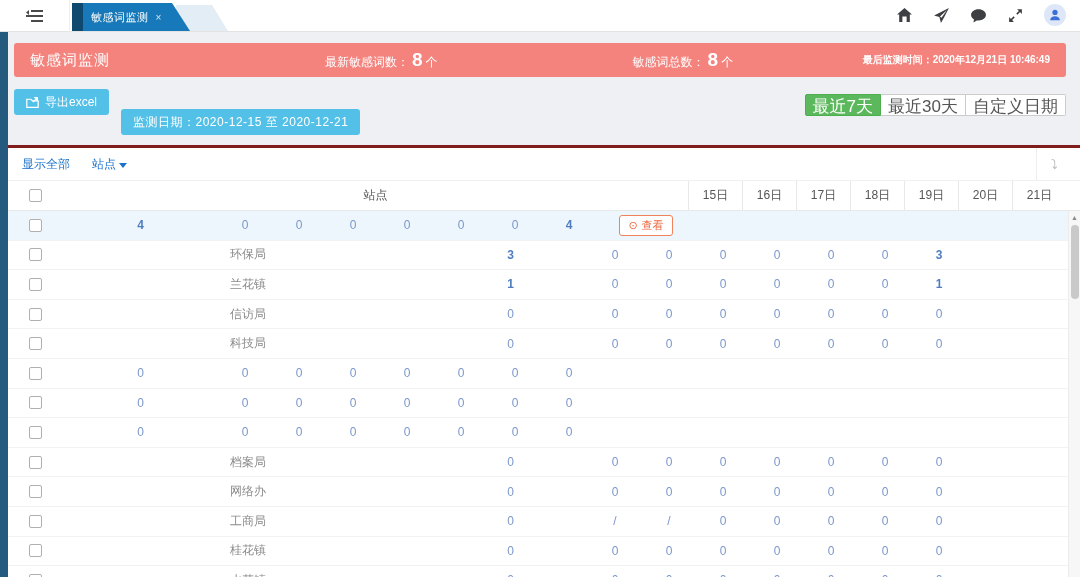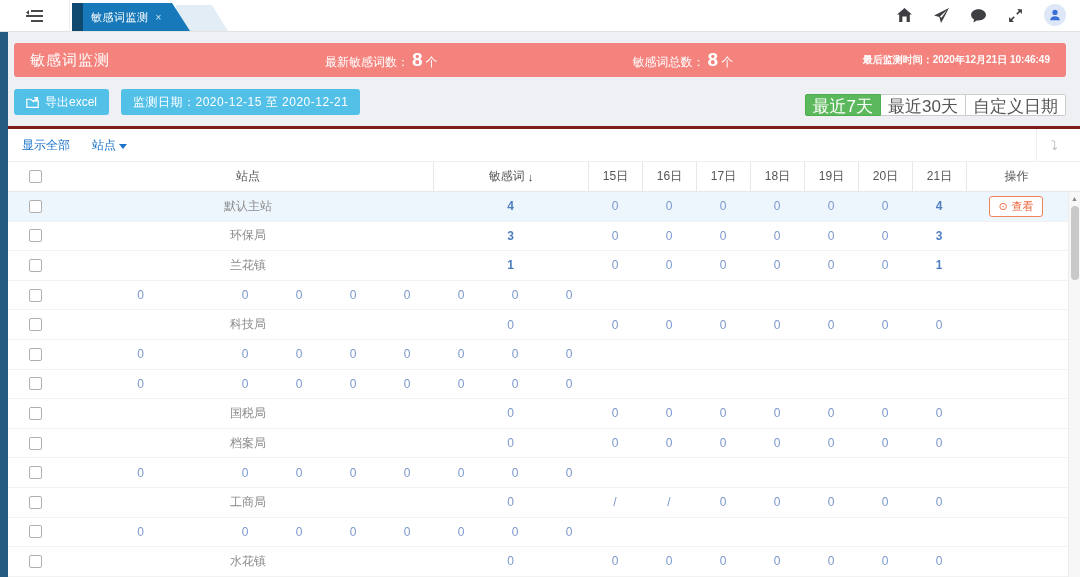--- a/index.html
+++ b/index.html
@@ -43,21 +43,21 @@
   .stat-2 { margin-left:195px; }
   .banner-stat .big { font-size:19px; margin:0 3px; font-weight:bold; }
   .banner-time { margin-left:auto; font-size:10px; font-weight:bold; }
 
   
   .toolbar { position:relative; padding:12px 14px 10px 6px; display:flex; align-items:flex-start; }
   .btn-cyan { background:#53c0e8; color:#fff; border:none; border-radius:3px; height:26px;
     padding:0 12px; font-size:12px; cursor:pointer; display:inline-flex; align-items:center; gap:6px;
     font-family:inherit; }
   .btn-cyan svg { width:13px; height:13px; fill:#fff; }
-  .btn-date { margin-left:12px; letter-spacing:0.5px; }
+  .btn-date { margin-left:12px; letter-spacing:0.5px;margin-top:20px; }
   .range-group { margin-left:auto; margin-top:5px; display:flex; }
   .range-btn { height:22px; padding:0 7px; font-size:17px; background:#fff; color:#555;
     border:1px solid #ccc; border-left:none; cursor:pointer; font-family:Liberation Sans, sans-serif; }
   .range-btn:first-child { border-left:1px solid #ccc; border-radius:2px 0 0 2px; }
   .range-btn:last-child { border-radius:0 2px 2px 0; }
   .range-btn.active { background:#5cb85c; border-color:#4cae4c; color:#fff; }
 
   
   .panel { background:#fff; min-height:449px; border-top:3px solid #7f1d1d; }
   .filter-row { height:33px; display:flex; align-items:center; padding:0 10px 0 14px;
@@ -203,24 +203,20 @@
       </div>
     </div>
 
     <div class="thead">
       <div class="cell col-check">
         <span class="checkbox"></span>
       </div>
       <div class="cell col-site">
         <span>站点</span>
       </div>
-      <div class="cell col-total">
-        <span>敏感词</span>
-        <span class="sort-arrow">↓</span>
-      </div>
       <div class="cell col-day">
           <span>15日</span>
         </div>
       <div class="cell col-day">
           <span>16日</span>
         </div>
       <div class="cell col-day">
           <span>17日</span>
         </div>
       <div class="cell col-day">
@@ -228,33 +224,27 @@
         </div>
       <div class="cell col-day">
           <span>19日</span>
         </div>
       <div class="cell col-day">
           <span>20日</span>
         </div>
       <div class="cell col-day">
           <span>21日</span>
         </div>
-      <div class="cell col-op">
-          <span>操作</span>
-        </div>
       <div class="cell col-scrollpad"></div>
     </div>
 
     <div class="tbody" id="tbody">
       <div class="trow highlight">
           <div class="cell col-check">
             <span class="checkbox"></span>
-          </div>
-          <div class="cell col-site">
-            <span class="site-name">默认主站</span>
           </div>
           <div class="cell col-total">
             <span class="val strong">4</span>
           </div>
           <div class="cell col-day">
             <span class="val">0</span>
           </div>
           <div class="cell col-day">
             <span class="val">0</span>
           </div>
@@ -346,20 +336,23 @@
           <div class="cell col-day">
             <span class="val strong">1</span>
           </div>
           <div class="cell col-op"></div>
           <div class="cell col-scrollpad"></div>
         </div>
         <div class="trow">
           <div class="cell col-check">
             <span class="checkbox"></span>
           </div>
+          <div class="cell col-site">
+            <span class="site-name">信访局</span>
+          </div>
           <div class="cell col-total">
             <span class="val">0</span>
           </div>
           <div class="cell col-day">
             <span class="val">0</span>
           </div>
           <div class="cell col-day">
             <span class="val">0</span>
           </div>
           <div class="cell col-day">
@@ -473,23 +466,20 @@
           <div class="cell col-day">
             <span class="val">0</span>
           </div>
           <div class="cell col-op"></div>
           <div class="cell col-scrollpad"></div>
         </div>
         <div class="trow">
           <div class="cell col-check">
             <span class="checkbox"></span>
           </div>
-          <div class="cell col-site">
-            <span class="site-name">国税局</span>
-          </div>
           <div class="cell col-total">
             <span class="val">0</span>
           </div>
           <div class="cell col-day">
             <span class="val">0</span>
           </div>
           <div class="cell col-day">
             <span class="val">0</span>
           </div>
           <div class="cell col-day">
@@ -541,20 +531,23 @@
           <div class="cell col-day">
             <span class="val">0</span>
           </div>
           <div class="cell col-op"></div>
           <div class="cell col-scrollpad"></div>
         </div>
         <div class="trow">
           <div class="cell col-check">
             <span class="checkbox"></span>
           </div>
+          <div class="cell col-site">
+            <span class="site-name">网络办</span>
+          </div>
           <div class="cell col-total">
             <span class="val">0</span>
           </div>
           <div class="cell col-day">
             <span class="val">0</span>
           </div>
           <div class="cell col-day">
             <span class="val">0</span>
           </div>
           <div class="cell col-day">
@@ -605,20 +598,23 @@
           </div>
           <div class="cell col-day">
             <span class="val">0</span>
           </div>
           <div class="cell col-op"></div>
           <div class="cell col-scrollpad"></div>
         </div>
         <div class="trow">
           <div class="cell col-check">
             <span class="checkbox"></span>
+          </div>
+          <div class="cell col-site">
+            <span class="site-name">桂花镇</span>
           </div>
           <div class="cell col-total">
             <span class="val">0</span>
           </div>
           <div class="cell col-day">
             <span class="val">0</span>
           </div>
           <div class="cell col-day">
             <span class="val">0</span>
           </div>

